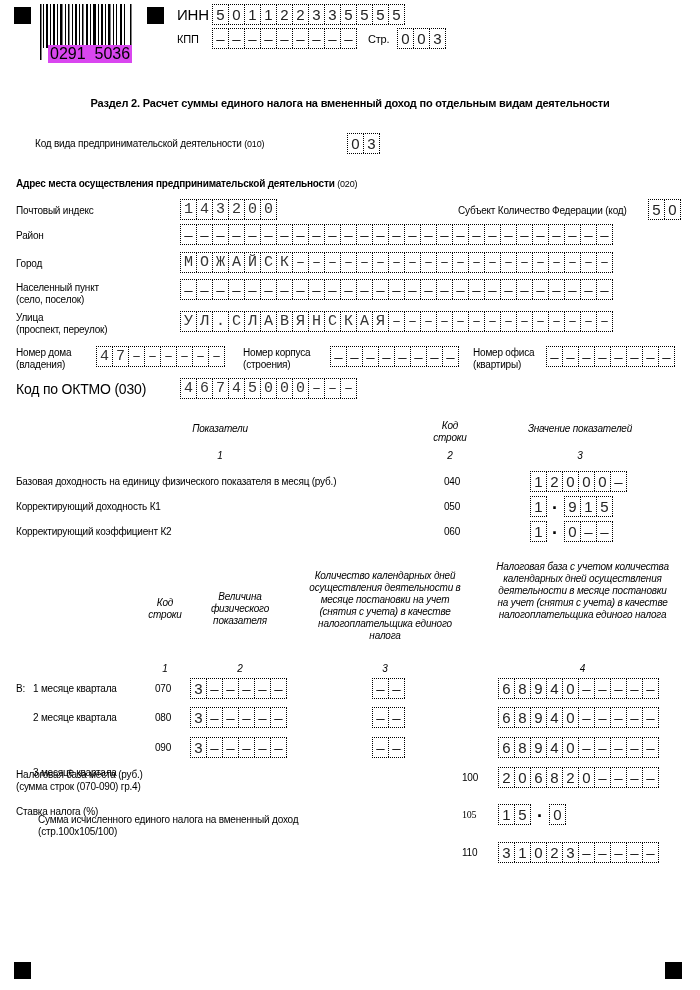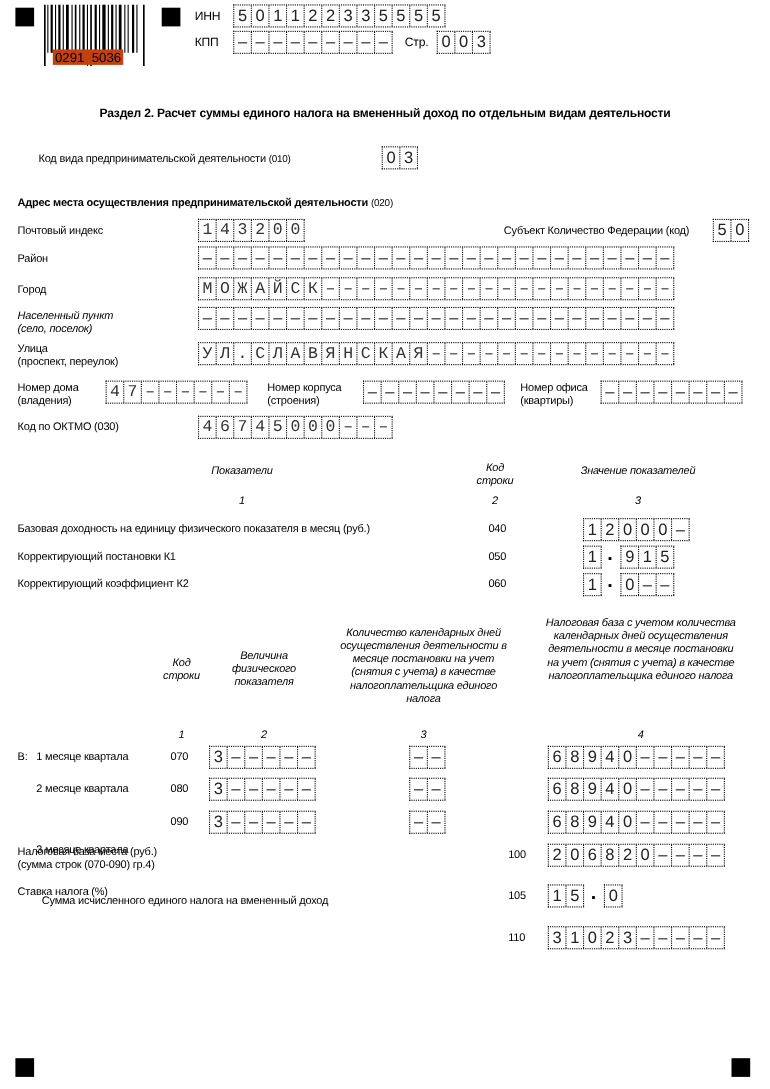--- a/index.html
+++ b/index.html
@@ -47,23 +47,23 @@
     <rect x="61" y="0" width="2" height="44"></rect>
     <rect x="65" y="0" width="1" height="44"></rect>
     <rect x="68" y="0" width="2.5" height="44"></rect>
     <rect x="73" y="0" width="1" height="44"></rect>
     <rect x="76" y="0" width="1" height="44"></rect>
     <rect x="80" y="0" width="2" height="44"></rect>
     <rect x="84" y="0" width="1" height="44"></rect>
     <rect x="90" y="0" width="1.5" height="56"></rect>
   </g>
 </svg>
-<div class="abs" style="left:48px;top:45px;font-size:12px;background:#c2410c;padding:0 2px;white-space:pre;">0291  5036</div>
-
-<div class="lbl" style="left:177px;top:9px;font-size:11px;">ИНН</div>
+<div class="abs" style="left:48px;top:45px;font-size:16px;background:#d946ef;padding:0 2px;white-space:pre;">0291  5036</div>
+
+<div class="lbl" style="left:177px;top:9px;font-size:15px;">ИНН</div>
 <div class="cells" style="left:212px;top:4px;">
     <div class="cell">5</div>
     <div class="cell">0</div>
     <div class="cell">1</div>
     <div class="cell">1</div>
     <div class="cell">2</div>
     <div class="cell">2</div>
     <div class="cell">3</div>
     <div class="cell">3</div>
     <div class="cell">5</div>
@@ -176,21 +176,21 @@
     <div class="cell">–</div>
     <div class="cell">–</div>
     <div class="cell">–</div>
     <div class="cell">–</div>
     <div class="cell">–</div>
     <div class="cell">–</div>
     <div class="cell">–</div>
     <div class="cell">–</div>
   </div>
 
-<div class="lbl" style="left:16px;top:282px;font-style:italic;">
+<div class="lbl" style="left:16px;top:282px;">
   <div>Населенный пункт</div>
   <div>(село, поселок)</div>
 </div>
 <div class="cells" style="left:180px;top:279px;">
     <div class="cell">–</div>
     <div class="cell">–</div>
     <div class="cell">–</div>
     <div class="cell">–</div>
     <div class="cell">–</div>
     <div class="cell">–</div>
@@ -287,21 +287,21 @@
     <div class="cell">–</div>
     <div class="cell">–</div>
     <div class="cell">–</div>
     <div class="cell">–</div>
     <div class="cell">–</div>
     <div class="cell">–</div>
     <div class="cell">–</div>
     <div class="cell">–</div>
   </div>
 
-<div class="lbl" style="left:16px;top:383px;font-size:10px;">
+<div class="lbl" style="left:16px;top:383px;font-size:14px;">
   <span>Код по ОКТМО</span>
   <span>(030)</span>
 </div>
 <div class="cells serif" style="left:180px;top:378px;">
     <div class="cell">4</div>
     <div class="cell">6</div>
     <div class="cell">7</div>
     <div class="cell">4</div>
     <div class="cell">5</div>
     <div class="cell">0</div>
@@ -326,21 +326,21 @@
 <div class="lbl" style="left:444px;top:476px;">040</div>
 <div class="cells" style="left:530px;top:471px;">
     <div class="cell">1</div>
     <div class="cell">2</div>
     <div class="cell">0</div>
     <div class="cell">0</div>
     <div class="cell">0</div>
     <div class="cell">–</div>
   </div>
 
-<div class="lbl" style="left:16px;top:501px;">Корректирующий постановки К1</div>
+<div class="lbl" style="left:16px;top:501px;">Корректирующий доходность К1</div>
 <div class="lbl" style="left:444px;top:501px;">050</div>
 <div class="cells" style="left:530px;top:496px;">
     <div class="cell">1</div>
   </div>
 <div class="dot" style="left:552px;top:494px;">.</div>
 <div class="cells" style="left:564px;top:496px;">
     <div class="cell">9</div>
     <div class="cell">1</div>
     <div class="cell">5</div>
   </div>
@@ -480,32 +480,33 @@
     <div class="cell">8</div>
     <div class="cell">2</div>
     <div class="cell">0</div>
     <div class="cell">–</div>
     <div class="cell">–</div>
     <div class="cell">–</div>
     <div class="cell">–</div>
   </div>
 
 <div class="lbl" style="left:16px;top:806px;">Ставка налога (%)</div>
-<div class="lbl" style="left:462px;top:809px;">105</div>
+<div class="lbl" style="left:462px;top:809px;font-family:Liberation Serif, serif;">105</div>
 <div class="cells" style="left:498px;top:804px;">
     <div class="cell">1</div>
     <div class="cell">5</div>
   </div>
 <div class="dot" style="left:537px;top:802px;">.</div>
 <div class="cells" style="left:549px;top:804px;">
     <div class="cell">0</div>
   </div>
 
 <div class="lbl" style="left:16px;top:814px;margin-left:22px;">
   <div>Сумма исчисленного единого налога на вмененный доход</div>
+  <div>(стр.100х105/100)</div>
 </div>
 <div class="lbl" style="left:462px;top:847px;">110</div>
 <div class="cells" style="left:498px;top:842px;">
     <div class="cell">3</div>
     <div class="cell">1</div>
     <div class="cell">0</div>
     <div class="cell">2</div>
     <div class="cell">3</div>
     <div class="cell">–</div>
     <div class="cell">–</div>

